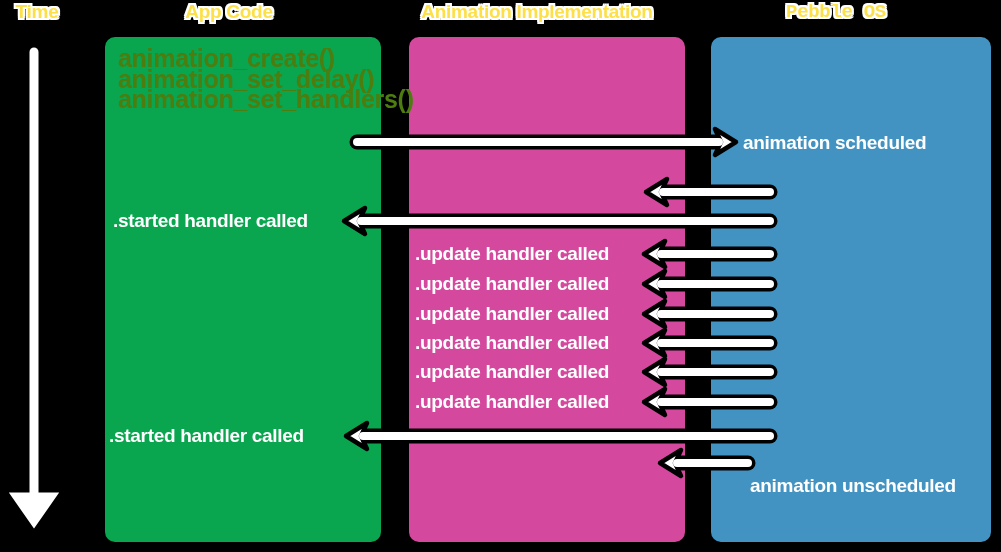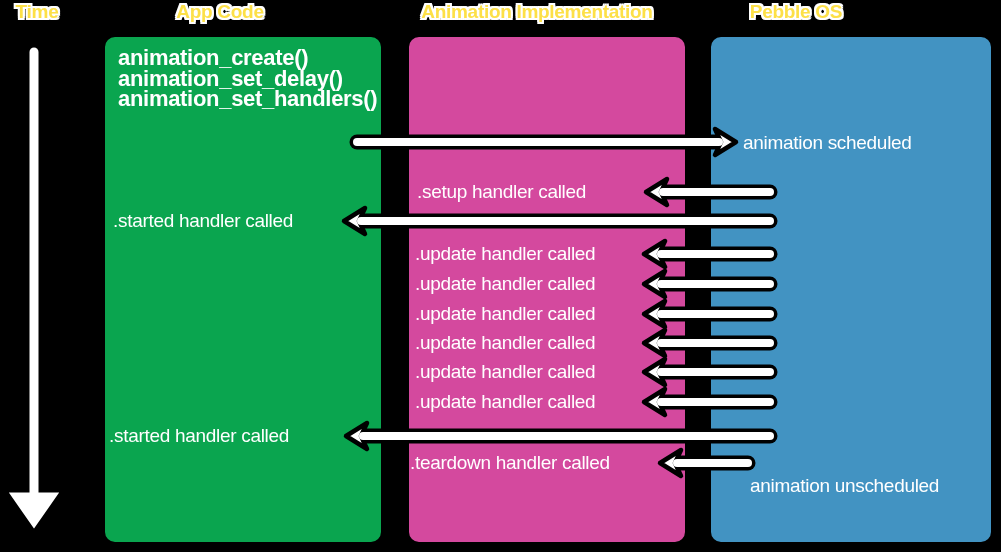--- a/index.html
+++ b/index.html
@@ -25,42 +25,42 @@
       -2px  0   0 #fff, 2px  0   0 #fff;
   }
   .box {
     position:absolute; top:33px; height:513px;
     box-sizing:border-box;
     border:4px solid #000;
     border-radius:14px;
   }
   .calls {
     position:absolute; left:118px; top:48px;
-    color:#ffffff; font-size:22px; font-weight:bold;
+    color:#4d7c0f; font-size:25px; font-weight:bold;
     line-height:20.7px; white-space:nowrap;
     letter-spacing:-0.3px;
   }
   .event-label {
     position:absolute;
     transform:translateY(-50%);
-    color:#fff; font-size:19px; font-weight:normal;
+    color:#fff; font-size:19px; font-weight:bold;
     white-space:nowrap;
     letter-spacing:-0.3px;
   }
   svg.overlay { position:absolute; left:0; top:0; pointer-events:none; }
 </style>
 </head>
 <body>
 
 <div class="diagram">
 
   <div class="col-header" style="left:7px;   width:60px;">Time</div>
-  <div class="col-header" style="left:120px; width:200px;">App Code</div>
+  <div class="col-header" style="left:129px; width:200px;">App Code</div>
   <div class="col-header" style="left:387px; width:300px;">Animation Implementation</div>
-  <div class="col-header" style="left:696px; width:200px;">Pebble OS</div>
+  <div class="col-header" style="left:736px; width:200px;font-family:Liberation Mono, monospace;">Pebble OS</div>
 
   <div class="box" style="left: 101px; width: 284px; background: rgb(10, 165, 79);"></div>
   <div class="box" style="left: 405px; width: 284px; background: rgb(212, 73, 158);"></div>
   <div class="box" style="left: 707px; width: 288px; background: rgb(66, 147, 194);"></div>
 
   <div class="calls">
     <div>animation_create()</div>
     <div>animation_set_delay()</div>
     <div>animation_set_handlers()</div>
   </div>
@@ -121,24 +121,22 @@
         <polygon points="346,436 367,423 361,436 367,449" fill="#ffffff" stroke="#000000" stroke-width="4.5" stroke-linejoin="round"></polygon>
         <line x1="770" y1="436" x2="363" y2="436" stroke="#ffffff" stroke-width="8" stroke-linecap="round"></line>
       </g>
       <g>
         <line x1="748" y1="463" x2="677" y2="463" stroke="#000000" stroke-width="15" stroke-linecap="round"></line>
         <polygon points="660,463 681,450 675,463 681,476" fill="#ffffff" stroke="#000000" stroke-width="4.5" stroke-linejoin="round"></polygon>
         <line x1="748" y1="463" x2="677" y2="463" stroke="#ffffff" stroke-width="8" stroke-linecap="round"></line>
       </g>
     </svg>
 <div class="event-label" style="left: 743px; top: 143px;">animation scheduled</div>
-    <div class="event-label" style="left: 417px; top: 192px;">.setup handler called</div>
     <div class="event-label" style="left: 113px; top: 221px;">.started handler called</div>
     <div class="event-label" style="left: 415px; top: 254px;">.update handler called</div>
     <div class="event-label" style="left: 415px; top: 284px;">.update handler called</div>
     <div class="event-label" style="left: 415px; top: 314px;">.update handler called</div>
     <div class="event-label" style="left: 415px; top: 343px;">.update handler called</div>
     <div class="event-label" style="left: 415px; top: 372px;">.update handler called</div>
     <div class="event-label" style="left: 415px; top: 402px;">.update handler called</div>
     <div class="event-label" style="left: 109px; top: 436px;">.started handler called</div>
-    <div class="event-label" style="left: 410px; top: 463px;">.teardown handler called</div>
     <div class="event-label" style="left: 750px; top: 463px; margin-top: 23px;">animation unscheduled</div>
   </div>
 
 </body></html>

